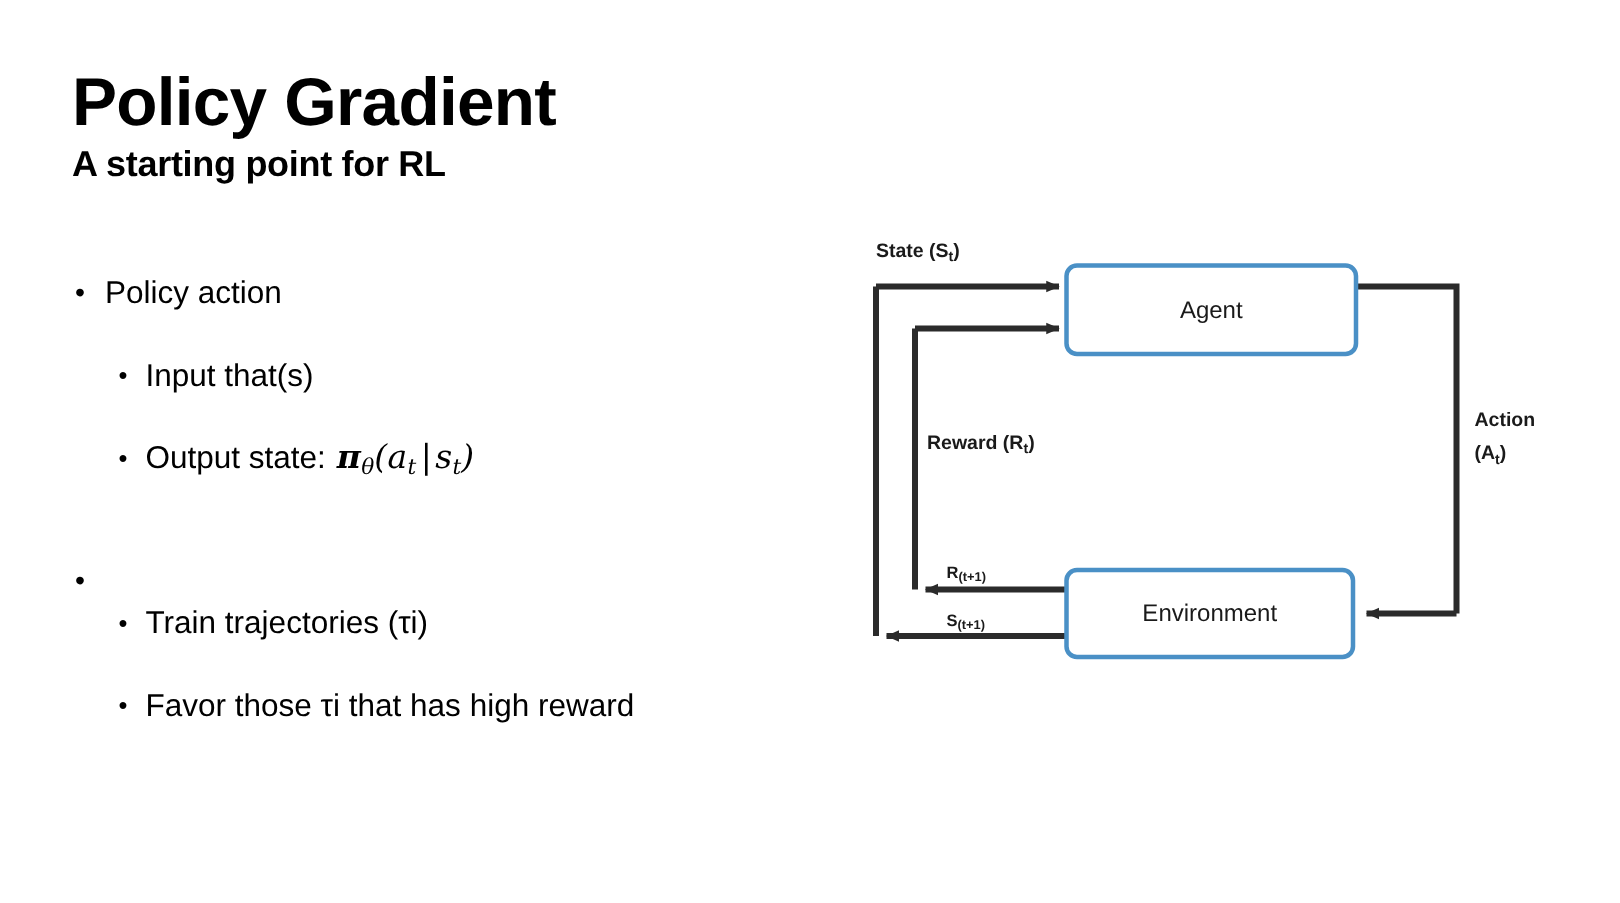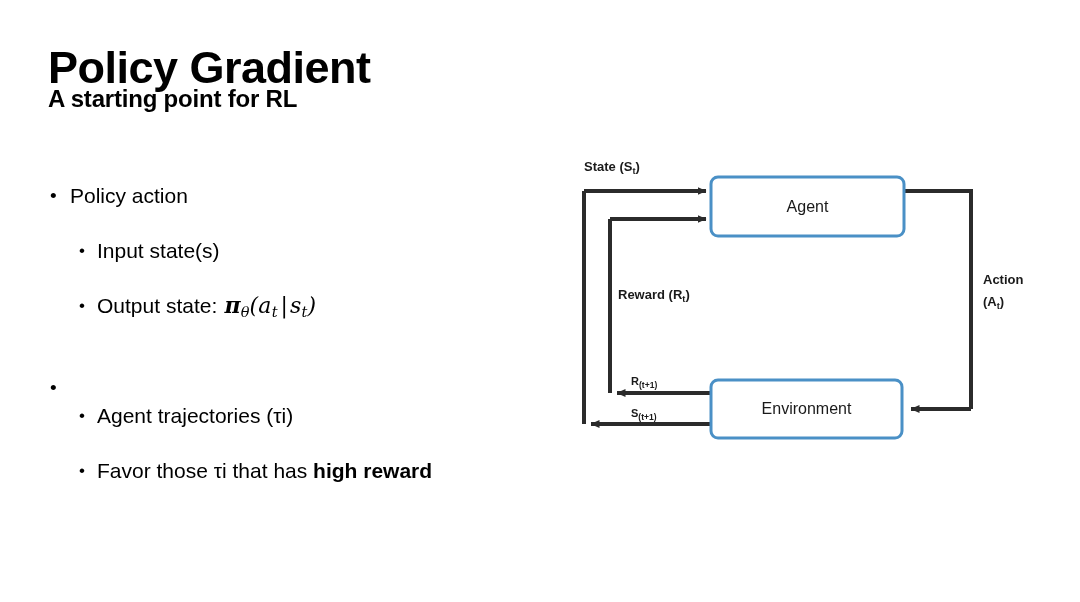--- a/index.html
+++ b/index.html
@@ -31,21 +31,21 @@
     top: 44px;
     font-size: 45px;
     font-weight: bold;
     letter-spacing: -0.5px;
     line-height: 1.05;
     white-space: nowrap;
   }
   .subtitle {
     position: absolute;
     left: 48px;
-    top: 86px;
+    top: 97px;
     font-size: 24px;
     font-weight: bold;
     letter-spacing: -0.2px;
     line-height: 1.1;
     white-space: nowrap;
   }
 
   
   .bullets {
     position: absolute;
@@ -74,21 +74,21 @@
   .lvl2 {
     font-size: 21px;
     line-height: 27px;
     padding-left: 53px;
     margin-bottom: 28px;
   }
   .lvl2 .dot { left: 35px; font-size: 17px; }
 
   .gap-row { height: 20px; }
 
-  .bold-span { font-weight: bold; margin-top: 48px; }
+  .bold-span { font-weight: normal; margin-top: 48px; }
 
   
   .math {
     font-family: "DejaVu Serif", "Liberation Serif", serif;
     font-style: italic;
     font-size: 22px;
     letter-spacing: 0.2px;
   }
   .math .pi {
     font-weight: bold;
@@ -144,35 +144,35 @@
   <div class="title">Policy Gradient</div>
   <div class="subtitle">A starting point for RL</div>
 
   <div class="bullets">
 
     <div class="bullet-row lvl1">
       <span class="dot">•</span><span>Policy action</span>
     </div>
 
     <div class="bullet-row lvl2">
-      <span class="dot">•</span><span>Input state(s)</span>
+      <span class="dot">•</span><span>Input that(s)</span>
     </div>
 
     <div class="bullet-row lvl2">
       <span class="dot">•</span><span>Output state:</span><span class="math">&nbsp;<span class="pi">π</span><sub>θ</sub><span>(</span><span>a</span><sub>t</sub><span class="bar">|</span><span>s</span><sub>t</sub><span>)</span></span>
     </div>
 
     <div class="gap-row"></div>
 
     <div class="bullet-row lvl1">
       <span class="dot">•</span>
     </div>
 
     <div class="bullet-row lvl2">
-      <span class="dot">•</span><span>Agent trajectories (τi)</span>
+      <span class="dot">•</span><span>Train trajectories (τi)</span>
     </div>
 
     <div class="bullet-row lvl2">
       <span class="dot">•</span><span>Favor those τi that has</span><span>&nbsp;</span><span class="bold-span">high reward</span>
     </div>
 
   </div>
 
   <div class="diagram">
     <svg width="510" height="330" viewBox="0 0 510 330" xmlns="http://www.w3.org/2000/svg">

